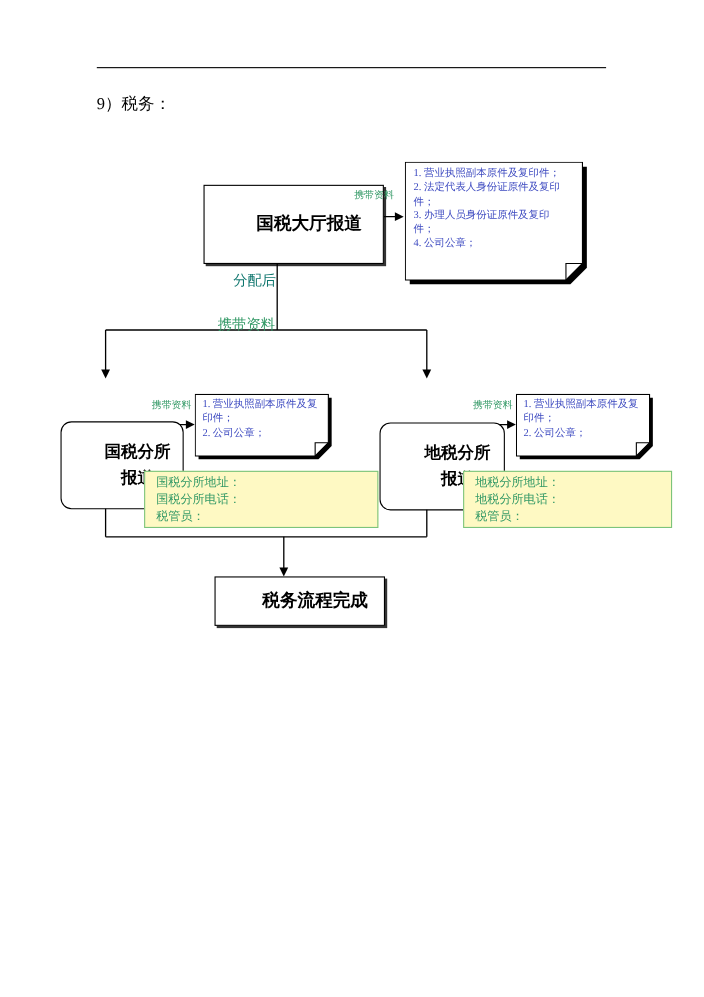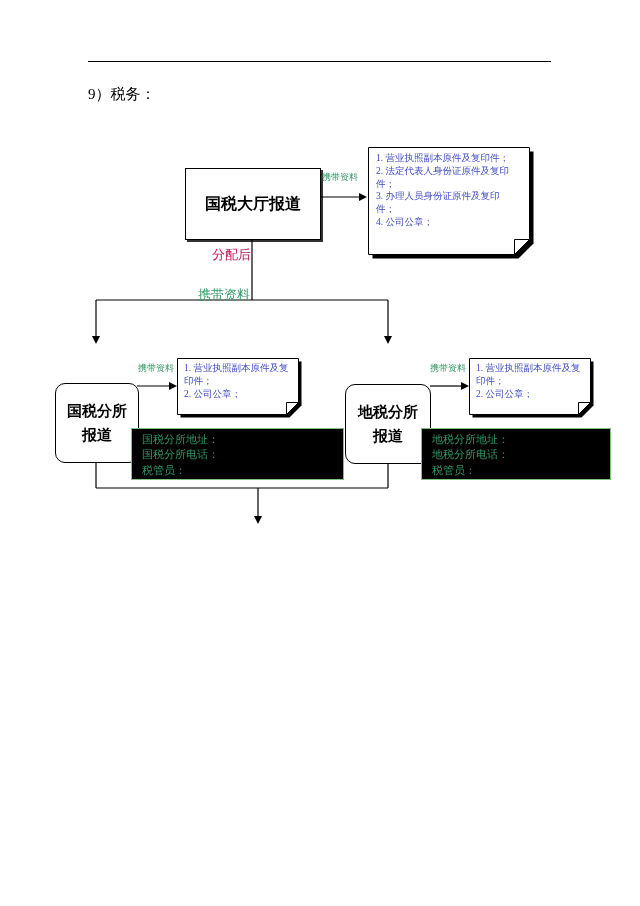--- a/index.html
+++ b/index.html
@@ -19,21 +19,21 @@
   .top-rule { position:absolute; left:88px; top:61px; width:463px; height:1px; background:#000; }
   .section-label { position:absolute; left:88px; top:85px; font-size:15px; }
   .subtitle { position:absolute; left:88px; top:116px; font-size:15px; }
   .footer-note { position:absolute; left:88px; top:690px; font-size:15px; }
 
   svg.connectors { position:absolute; left:0; top:0; pointer-events:none; }
 
   .box {
     position:absolute; background:#fff; border:1.5px solid #000;
     display:flex; align-items:center; justify-content:center;
-    text-align:center; font-weight:bold;
+    text-align:center; font-weight:bold;padding-left:28px;
   }
   .box span { white-space:pre-line; line-height:1.6; }
   .main-hall { left:185px; top:168px; width:134px; height:70px; font-size:16px; box-shadow:2px 2px 0 rgba(0,0,0,0.8); }
   .rounded { border-radius:10px;margin-top:39px; }
   .national { left:55px; top:344px; width:82px; height:78px; font-size:15px; }
   .local    { left:345px; top:345px; width:84px; height:78px; font-size:15px; }
   .complete { left:195px; top:524px; width:125px; height:43px; font-size:16px; box-shadow:2px 2px 0 rgba(0,0,0,0.8); }
 
   .note { position:absolute; }
   .note svg { position:absolute; left:0; top:0; }
@@ -46,23 +46,23 @@
   .note2 { left:177px; top:358px; width:126px; height:61px; }
   .note3 { left:469px; top:358px; width:126px; height:61px; }
   .note2 .note-text, .note3 .note-text { left:7px; top:4px; width:106px; font-size:9.5px; }
 
   .teal-label { position:absolute; color:var(--teal); font-weight:normal; }
   .carry { font-size:9px; }
   .carry1 { left:322px; top:171px; }
   .carry2 { left:138px; top:362px; }
   .carry3 { left:430px; top:362px; }
   .no-order { left:198px; top:286px; font-size:13px; }
-  .assigned { position:absolute; left:212px; top:246px; font-size:13px; color:#be185d; }
+  .assigned { position:absolute; left:212px; top:246px; font-size:13px; color:#0f766e; }
 
-  .callout { position:absolute; background:#000000; border:1px solid var(--callout-border); }
+  .callout { position:absolute; background:#fef9c3; border:1px solid var(--callout-border); }
   .callout-text {
     padding:3px 10px; font-size:11px; line-height:1.4;
     color:var(--teal); white-space:pre-line;
   }
   .callout-left  { left:131px; top:428px; width:211px; height:50px; }
   .callout-right { left:421px; top:428px; width:188px; height:50px; }
 </style>
 </head>
 <body>
 
@@ -176,15 +176,18 @@
     <div class="callout-text">国税分所地址：
 国税分所电话：
 税管员：</div>
   </div>
   <div class="callout callout-right">
     <div class="callout-text">地税分所地址：
 地税分所电话：
 税管员：</div>
   </div>
 
+  <div class="box complete">
+    <span>税务流程完成</span>
+  </div>
 
 
 </div>
 
 </body></html>

